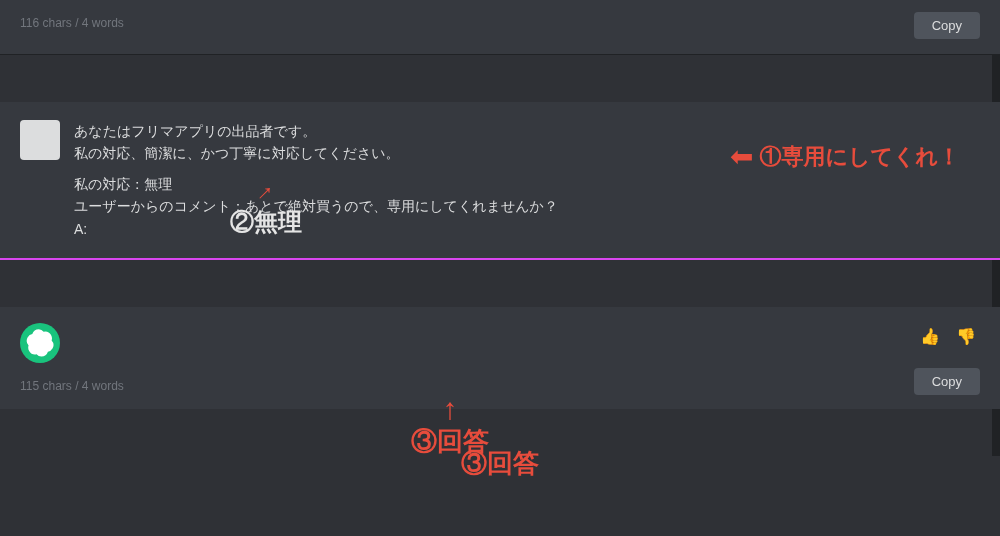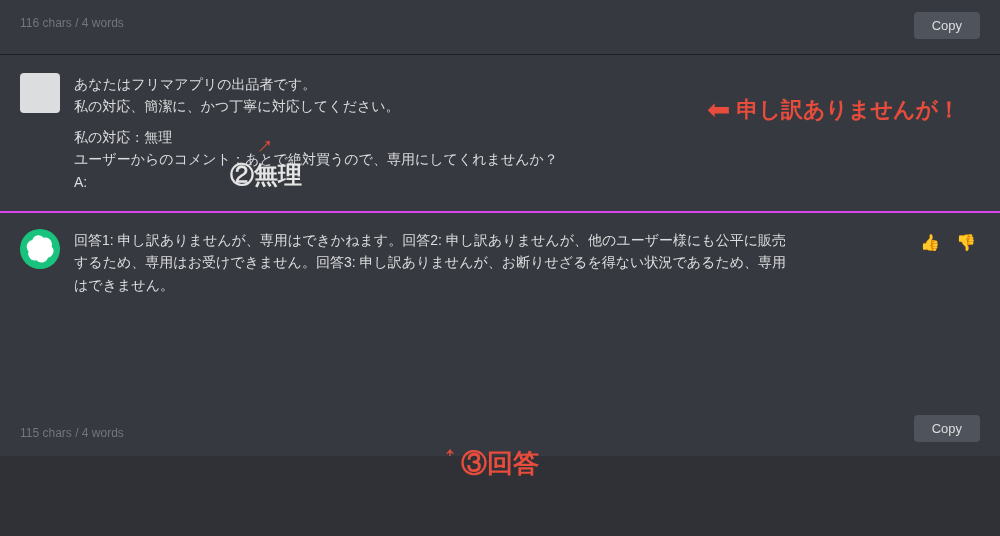--- a/index.html
+++ b/index.html
@@ -13,20 +13,21 @@
       font-size: 14px;
     }
 
     .container {
       width: 1000px;
       height: 536px;
       background: #2f3136;
       display: flex;
       flex-direction: column;
       overflow: hidden;
+      gap: 47px;
     }
 
     
     .user-message-block {
       background: #36393f;
       padding: 16px 20px;
       display: flex;
       flex-direction: column;
       border-bottom: 1px solid #202225;
       position: relative;
@@ -247,41 +248,40 @@
       <div>あなたはフリマアプリの出品者です。</div>
       <div>私の対応、簡潔に、かつ丁寧に対応してください。</div>
       <div style="height:8px"></div>
       <div>私の対応：無理</div>
       <div>ユーザーからのコメント：あとで絶対買うので、専用にしてくれませんか？</div>
       <div>A:</div>
     </div>
 
     <div class="annotation-1">
       <span class="arrow-red-left">⬅</span>
-      <span class="annotation-text-1">申し訳ありませんが！</span>
+      <span class="annotation-text-1">①専用にしてくれ！</span>
     </div>
 
     <div class="annotation-2">
       <span class="arrow-red-up" style="transform:rotate(45deg); display:inline-block;">↑</span>
       <span class="annotation-text-2">②無理</span>
     </div>
   </div>
 
   <div class="bot-response-area">
     <div class="bot-message-row">
 
       <div class="bot-avatar">
         <svg class="bot-avatar-inner" viewBox="0 0 41 41" fill="none" xmlns="http://www.w3.org/2000/svg">
           <path d="M37.532 16.87a9.963 9.963 0 0 0-.856-8.184 10.078 10.078 0 0 0-10.855-4.835 9.964 9.964 0 0 0-6.99-3.346 10.079 10.079 0 0 0-9.61 6.977 9.967 9.967 0 0 0-6.69 4.744 10.081 10.081 0 0 0 1.24 11.817 9.965 9.965 0 0 0 .856 8.185 10.079 10.079 0 0 0 10.855 4.835 9.965 9.965 0 0 0 6.99 3.346 10.078 10.078 0 0 0 9.617-6.981 9.967 9.967 0 0 0 6.69-4.744 10.079 10.079 0 0 0-1.243-11.813z" fill="white"></path>
         </svg>
       </div>
 
       <div style="flex:1; display:flex; flex-direction:column;">
         <div style="display:flex; justify-content:space-between; align-items:flex-start;">
-          <div class="bot-message-text" style="max-width:720px;">回答1: 申し訳ありませんが、専用はできかねます。回答2: 申し訳ありませんが、他のユーザー様にも公平に販売するため、専用はお受けできません。回答3: 申し訳ありませんが、お断りせざるを得ない状況であるため、専用はできません。</div>
           <div class="bot-actions">
             <button class="thumbs-btn">👍</button>
             <button class="thumbs-btn">👎</button>
           </div>
         </div>
       </div>
     </div>
 
     <span class="chars-info-bottom">115 chars / 4 words</span>
     <button class="copy-btn-bottom">Copy</button>

